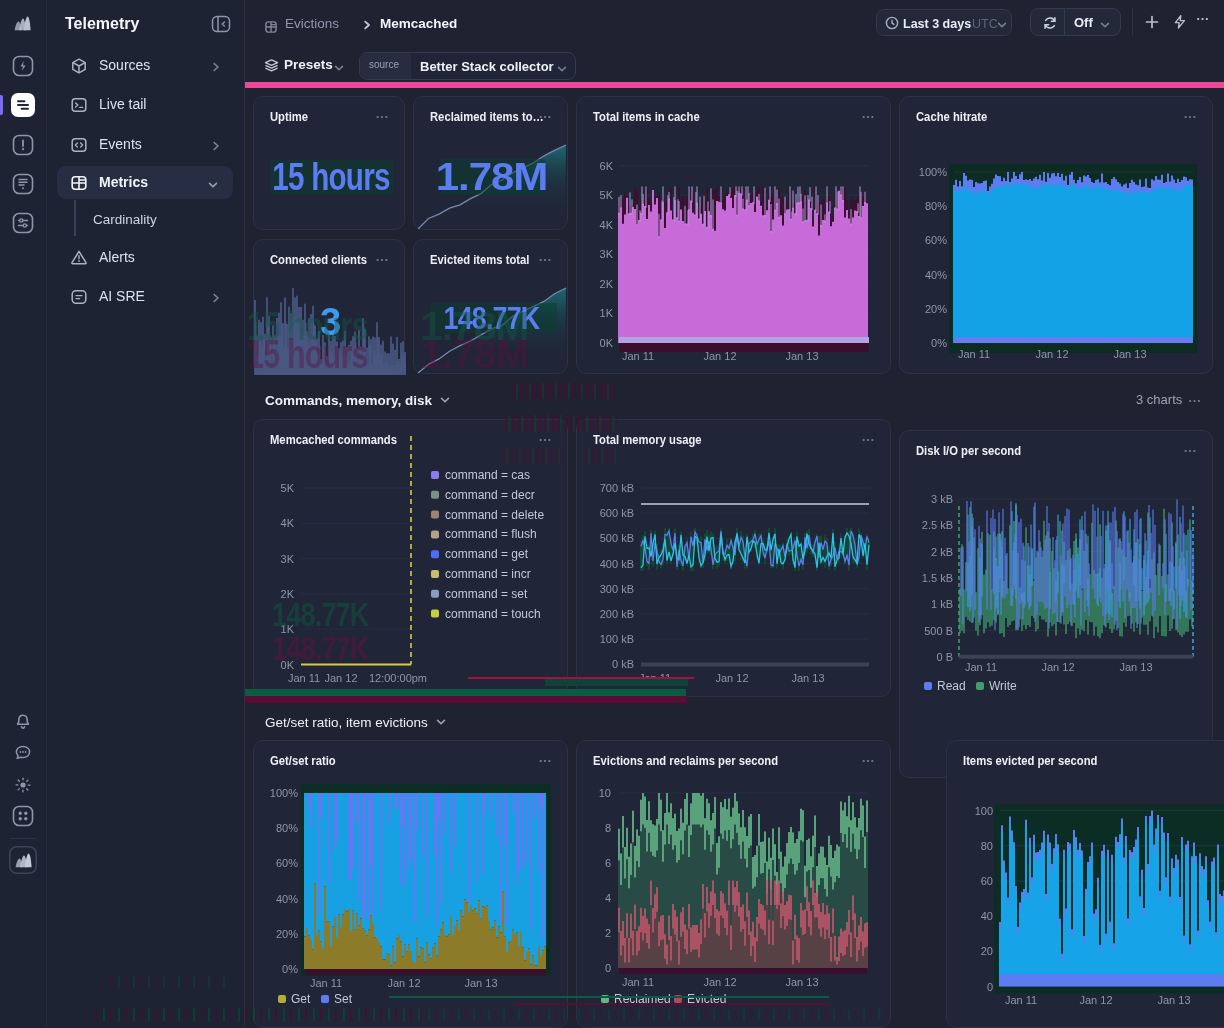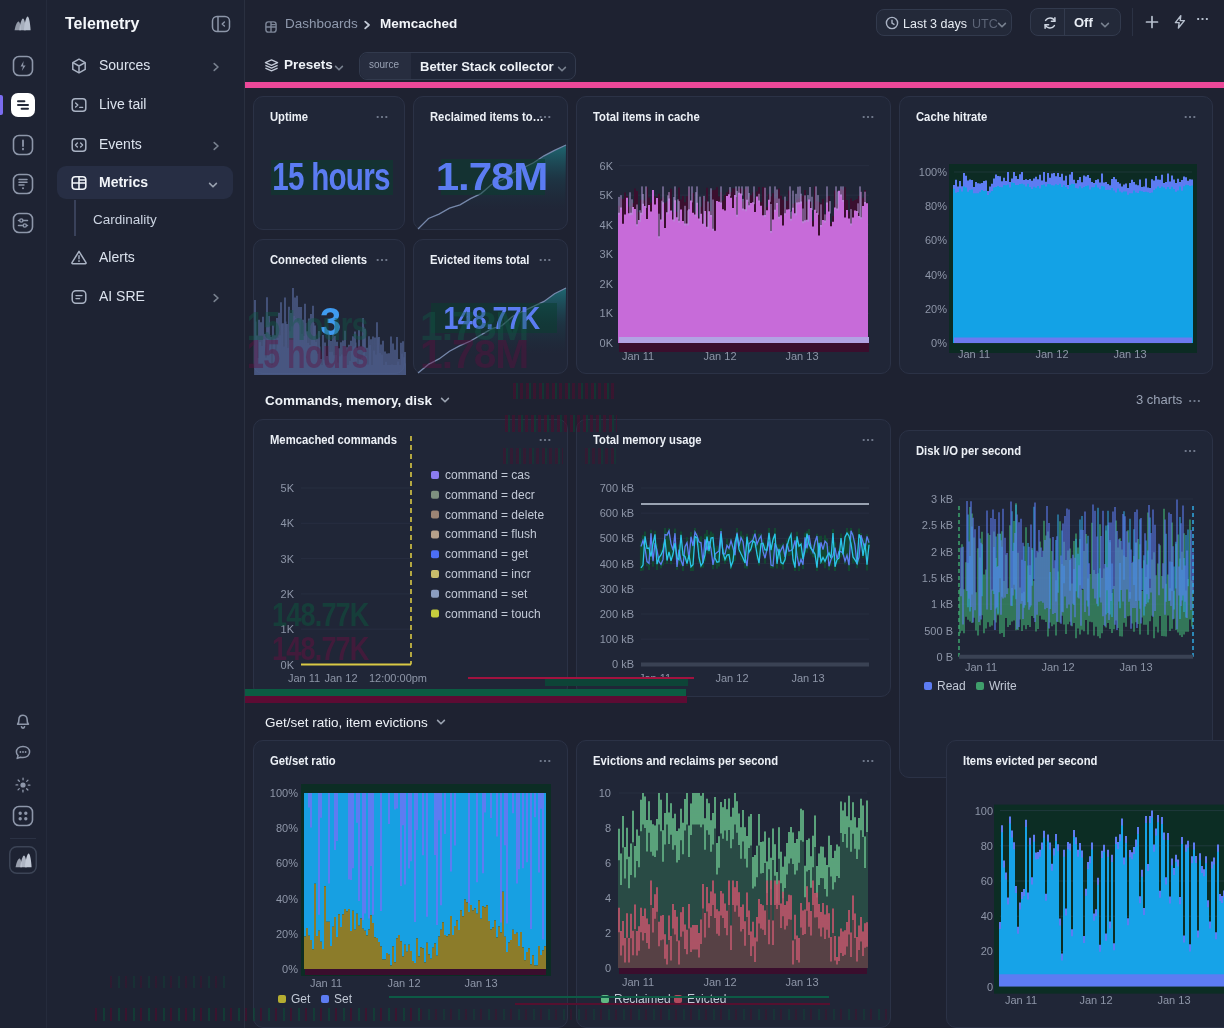--- a/index.html
+++ b/index.html
@@ -168,31 +168,31 @@
 
 </div>
 <div class="sbborder"></div>
 <div style="position:absolute;left:46px;top:0;width:1px;height:1028px;background:#252b3c"></div>
 
 <div class="topbar">
   <span style="position:absolute;left:20px;top:19px"><svg width="12" height="12" viewBox="0 0 12 12" style="">
         <rect x="0.9" y="0.9" width="10.2" height="10.2" rx="2.4" stroke="#7e8799" stroke-width="1.4" fill="none"></rect>
         <path d="M6 1 V11 M1 6 H11 M6 3.6 H10.8" stroke="#7e8799" stroke-width="1.4"></path>
       </svg></span>
-  <span style="position:absolute;left:40px;top:16px;color:#8f99ad;font-size:13.5px;font-weight:500">Dashboards</span>
+  <span style="position:absolute;left:40px;top:16px;color:#8f99ad;font-size:13.5px;font-weight:500">Evictions</span>
   <span style="position:absolute;left:116px;top:17px"><svg width="12" height="12" viewBox="0 0 12 12">
         <path d="M4.2 2.6 L8 6 L4.2 9.4" stroke="#c3cad7" stroke-width="1.8" fill="none" stroke-linecap="round" stroke-linejoin="round"></path>
       </svg></span>
   <span style="position:absolute;left:135px;top:16px;color:#f2f5f9;font-size:13.5px;font-weight:700">Memcached</span>
   <div class="pill" style="left:631px;top:9px;width:136px;height:27px">
     <span style="position:absolute;left:8px;top:6px"><svg width="14" height="14" viewBox="0 0 14 14" style="">
           <circle cx="7" cy="7" r="5.6" stroke="#aab3c4" stroke-width="1.4" fill="none"></circle>
           <path d="M7 4.2 V7.2 L9 8.4" stroke="#aab3c4" stroke-width="1.4" fill="none" stroke-linecap="round"></path>
         </svg></span>
-    <span style="position:absolute;left:26px;top:7px;color:#e8edf4;font-size:12.5px;font-weight:400">Last 3 days</span>
+    <span style="position:absolute;left:26px;top:7px;color:#e8edf4;font-size:12.5px;font-weight:700">Last 3 days</span>
     <span style="position:absolute;left:95px;top:7px;color:#5d6577;font-size:12.5px;font-weight:400">UTC</span>
     <span style="position:absolute;left:119px;top:7px"><svg width="12" height="12" viewBox="0 0 12 12">
           <path d="M2.6 4.4 L6 7.8 L9.4 4.4" stroke="#78818f" stroke-width="1.6" fill="none" stroke-linecap="round" stroke-linejoin="round"></path>
         </svg></span>
   </div>
   <div class="pill" style="left:785px;top:8px;width:91px;height:28px">
     <span style="position:absolute;left:11px;top:6px"><svg width="16" height="16" viewBox="0 0 16 16" style="">
           <path d="M12.8 6.2 A5.2 5.2 0 0 0 3.6 5.4 M3.2 9.8 A5.2 5.2 0 0 0 12.4 10.6" stroke="#cfd6e2" stroke-width="1.5" fill="none" stroke-linecap="round"></path>
           <path d="M12.9 2.8 V6.3 H9.4" stroke="#cfd6e2" stroke-width="1.5" fill="none" stroke-linecap="round" stroke-linejoin="round"></path>
           <path d="M3.1 13.2 V9.7 H6.6" stroke="#cfd6e2" stroke-width="1.5" fill="none" stroke-linecap="round" stroke-linejoin="round"></path>

